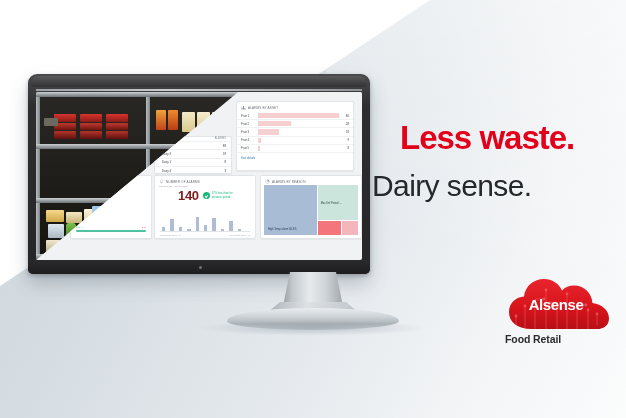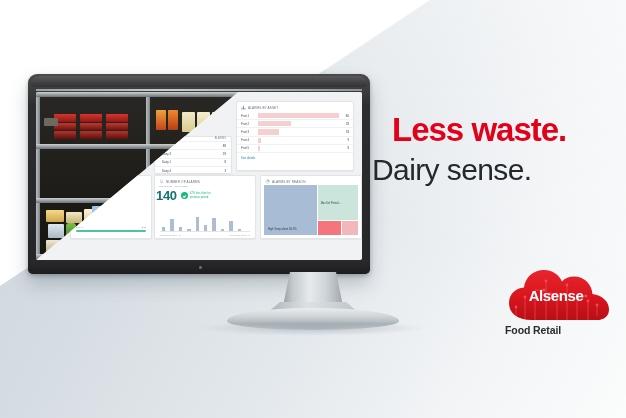--- a/index.html
+++ b/index.html
@@ -105,21 +105,21 @@
   .bar-val{width:10px;text-align:right;font-size:2.9px;color:#43484e;}
   .see-more{font-size:2.9px;color:#2f7fc4;padding:3px 0 0 4px;}
 
   
   .tb-hd{display:flex;justify-content:flex-end;padding:0 5px 1px 4px;font-size:2.6px;color:#878d93;letter-spacing:.1px;}
   .tb-row{display:flex;justify-content:space-between;padding:0 5px 0 7px;height:7.4px;align-items:center;
           border-top:.4px solid #eff0f2;font-size:2.9px;color:#3f4449;}
 
   
   .kpi-sub{font-size:2.4px;color:#9aa0a6;padding:1px 4px 0 4px;}
-  .kpi-big{font-size:13px;font-weight:bold;color:#0f766e;padding:0 0 0 1px;line-height:13px;letter-spacing:-.3px;}
+  .kpi-big{font-size:13px;font-weight:bold;color:#7f1d1d;padding:0 0 0 23px;line-height:13px;letter-spacing:-.3px;}
   .kpi-badge{display:flex;align-items:center;gap:2px;}
   .kpi-dot{width:7px;height:7px;border-radius:50%;background:#17b978;position:relative;}
   .kpi-dot:after{content:"";position:absolute;left:2px;top:3px;width:2.4px;height:1.2px;
                  border-left:.8px solid #fff;border-bottom:.8px solid #fff;transform:rotate(-45deg);}
   .kpi-badge-txt{font-size:2.7px;color:#17b978;line-height:3.4px;width:26px;}
   .spark{position:absolute;left:5px;right:5px;bottom:7px;height:16px;}
   .spark-bar{position:absolute;bottom:0;width:3.4px;background:#aebdd2;}
   .spark-axis{position:absolute;left:0;right:0;bottom:0;height:.4px;background:#e3e6e9;}
   .spark-lbl{position:absolute;bottom:-5px;font-size:2.2px;color:#a7adb3;white-space:nowrap;}
 
@@ -137,25 +137,25 @@
   .tm-right{flex:1;display:flex;flex-direction:column;gap:1px;}
   .tm-b{flex:0 0 70%;background:#cbe5dd;position:relative;}
   .tm-c{flex:1;display:flex;gap:1px;}
   .tm-c1{flex:0 0 58%;background:#f4767c;}
   .tm-c2{flex:1;background:#f3b7bb;}
   .tm-lbl{position:absolute;left:4px;bottom:4px;font-size:2.7px;color:#2e3b4a;}
   .tm-lbl2{position:absolute;left:3px;top:50%;transform:translateY(-50%);font-size:2.6px;color:#2e4a43;}
 
   
   #copy{position:absolute;left:372px;top:110px;width:240px;}
-  .tag1{font-size:33px;font-weight:bold;color:#e2001a;line-height:40px;letter-spacing:-1px;margin:0;padding-left:20px;}
+  .tag1{font-size:33px;font-weight:bold;color:#e2001a;line-height:40px;letter-spacing:-1px;margin:8px;padding-left:20px;}
   .tag2{font-size:30px;font-weight:normal;color:#25282b;line-height:40px;letter-spacing:-.6px;margin:0;}
 
   
-  #logo{position:absolute;left:505px;top:268px;width:108px;}
+  #logo{position:absolute;left:505px;top:277px;width:108px;}
   .logo-cloud{position:relative;width:108px;height:54px;}
   .logo-cloud svg{position:absolute;inset:0;width:108px;height:54px;display:block;}
   .logo-word{
     position:absolute;left:0;right:6px;top:19px;text-align:center;
     font-size:15px;font-weight:bold;color:#fff;letter-spacing:-.4px;
   }
   .logo-tm{position:absolute;right:10px;top:20px;font-size:4px;color:#fff;}
   .logo-sub{font-size:10.5px;font-weight:bold;color:#2b2b2b;margin-top:2px;letter-spacing:-.1px;}
 </style>
 </head>

